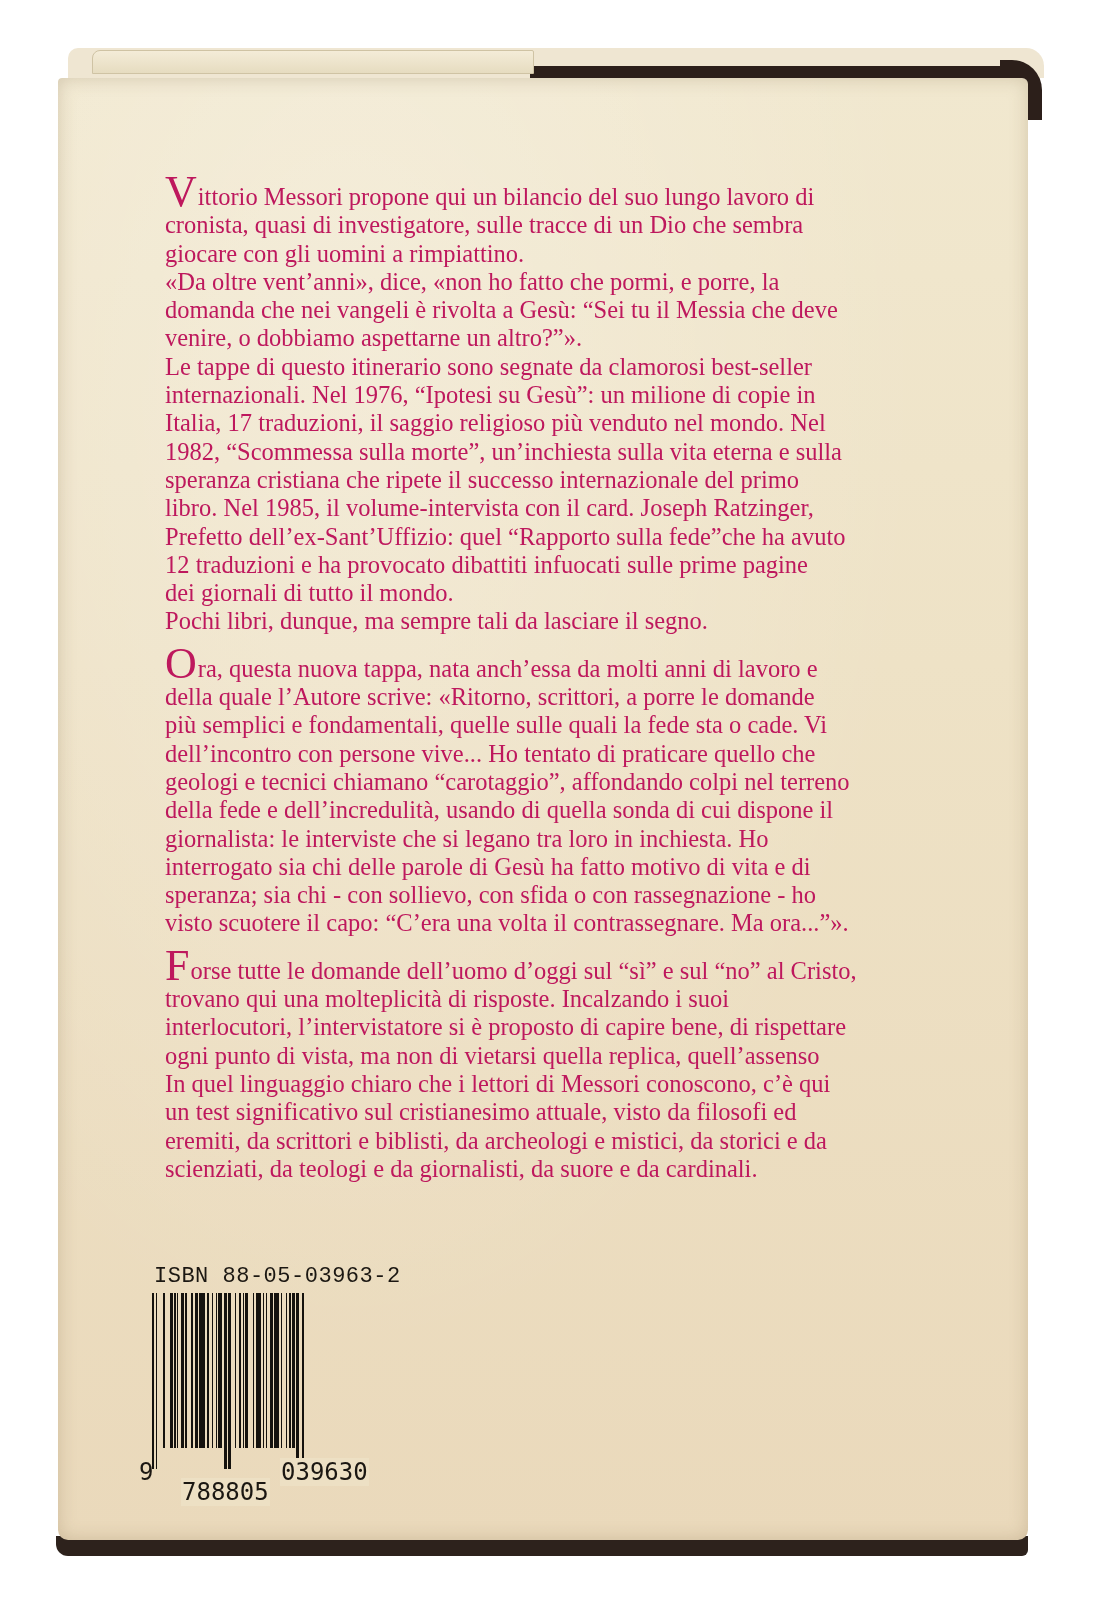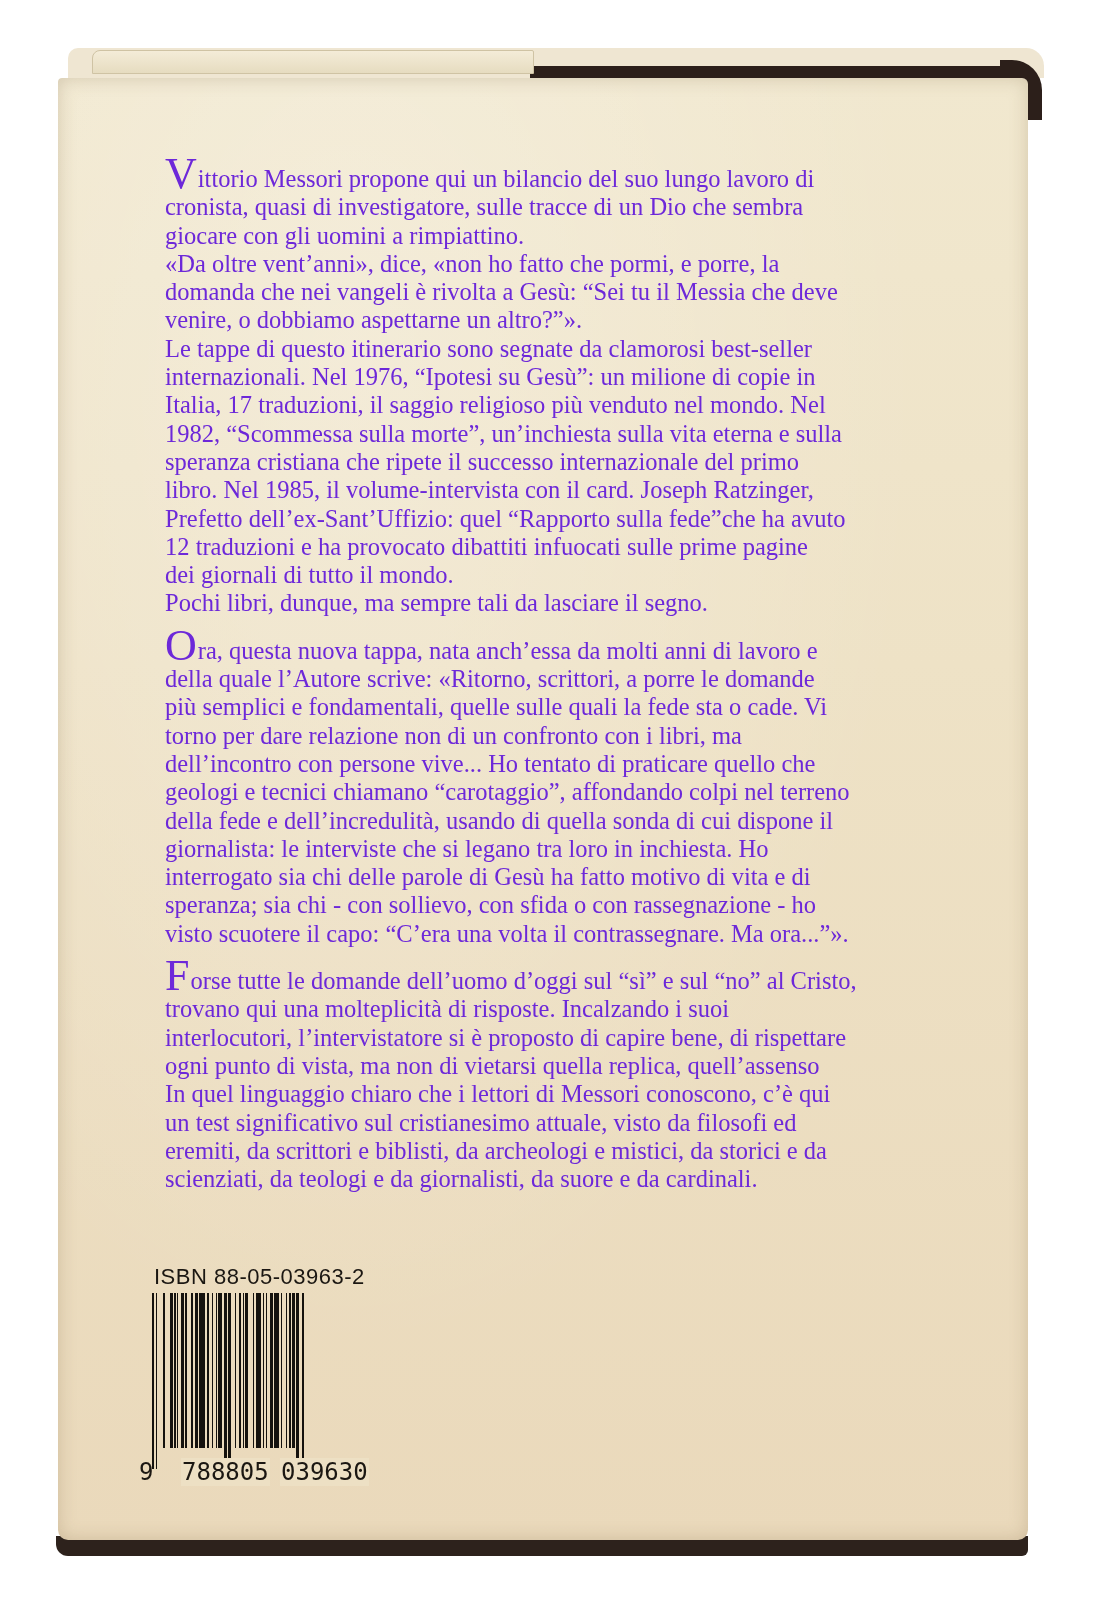--- a/index.html
+++ b/index.html
@@ -10,31 +10,31 @@
   .top-rim{position:absolute;left:68px;top:48px;width:976px;height:30px;background:#efe6d2;border-radius:10px 18px 0 0;}
   .top-board{position:absolute;left:530px;top:66px;width:486px;height:17px;background:#2c1f1a;}
   .spine-corner{position:absolute;left:1000px;top:60px;width:42px;height:60px;background:#2c1f1a;border-radius:0 30px 0 0;}
   .bottom-board{position:absolute;left:56px;top:1536px;width:972px;height:20px;background:#2d221c;border-radius:0 0 6px 12px;}
   .cover{position:absolute;left:58px;top:78px;width:970px;height:1462px;
     background:
       radial-gradient(ellipse at 30% 20%, rgba(255,255,255,0.25), rgba(255,255,255,0) 60%),
       linear-gradient(180deg,#f1e8cf 0%,#eee2c6 40%,#ead9bb 100%);
     border-radius:4px 6px 10px 10px;
     box-shadow: inset 0 0 18px rgba(120,95,60,0.25);}
-  .text-block{position:absolute;left:165px;top:164px;width:780px;color:#6d28d9;font-size:24.5px;line-height:28.3px;}
+  .text-block{position:absolute;left:165px;top:182px;width:780px;color:#be185d;font-size:24.5px;line-height:28.3px;}
   .para{margin:0 0 18px 0;}
   .line{display:block;white-space:nowrap;}
   .dropcap{font-size:44px;line-height:20px;vertical-align:-1px;margin-right:1px;}
-  .isbn{position:absolute;left:154px;top:1264px;font-family:Liberation Sans, sans-serif;font-size:22px;letter-spacing:0.5px;color:#1b1712;}
+  .isbn{position:absolute;left:154px;top:1264px;font-family:Liberation Mono, monospace;font-size:22px;letter-spacing:0.5px;color:#1b1712;}
   .barcode{position:absolute;left:152px;top:1293px;width:238px;height:192px;display:flex;align-items:flex-start;}
   .bar{background:#15120e;height:155px;}
   .bar.guard{height:176px;}
   .ean{position:absolute;top:1458px;font-family:"DejaVu Sans Mono","Liberation Mono",monospace;font-size:24px;color:#1b1712;background:#ede0c4;padding:0 1px;}
   .ean-first{left:138px;background:transparent;}
-  .ean-left{left:181px;}
+  .ean-left{left:181px;margin-top:20px;}
   .ean-right{left:280px;}
 </style>
 </head>
 <body>
 
 <div class="book">
   <div class="top-rim"></div>
   <div class="top-board"></div>
   <div class="spine-corner"></div>
   <div class="top-flap"></div>
@@ -58,21 +58,20 @@
         <span class="line"><span>libro. Nel 1985, il volume-intervista con il card. Joseph Ratzinger,</span></span>
         <span class="line"><span>Prefetto dell’ex-Sant’Uffizio: quel “Rapporto sulla fede”che ha avuto</span></span>
         <span class="line"><span>12 traduzioni e ha provocato dibattiti infuocati sulle prime pagine</span></span>
         <span class="line"><span>dei giornali di tutto il mondo.</span></span>
         <span class="line"><span>Pochi libri, dunque, ma sempre tali da lasciare il segno.</span></span>
       </div>
       <div class="para">
         <span class="line"><span class="dropcap">O</span><span>ra, questa nuova tappa, nata anch’essa da molti anni di lavoro e</span></span>
         <span class="line"><span>della quale l’Autore scrive: «Ritorno, scrittori, a porre le domande</span></span>
         <span class="line"><span>più semplici e fondamentali, quelle sulle quali la fede sta o cade. Vi</span></span>
-        <span class="line"><span>torno per dare relazione non di un confronto con i libri, ma</span></span>
         <span class="line"><span>dell’incontro con persone vive... Ho tentato di praticare quello che</span></span>
         <span class="line"><span>geologi e tecnici chiamano “carotaggio”, affondando colpi nel terreno</span></span>
         <span class="line"><span>della fede e dell’incredulità, usando di quella sonda di cui dispone il</span></span>
         <span class="line"><span>giornalista: le interviste che si legano tra loro in inchiesta. Ho</span></span>
         <span class="line"><span>interrogato sia chi delle parole di Gesù ha fatto motivo di vita e di</span></span>
         <span class="line"><span>speranza; sia chi - con sollievo, con sfida o con rassegnazione - ho</span></span>
         <span class="line"><span>visto scuotere il capo: “C’era una volta il contrassegnare. Ma ora...”».</span></span>
       </div>
       <div class="para">
         <span class="line"><span class="dropcap">F</span><span>orse tutte le domande dell’uomo d’oggi sul “sì” e sul “no” al Cristo,</span></span>

